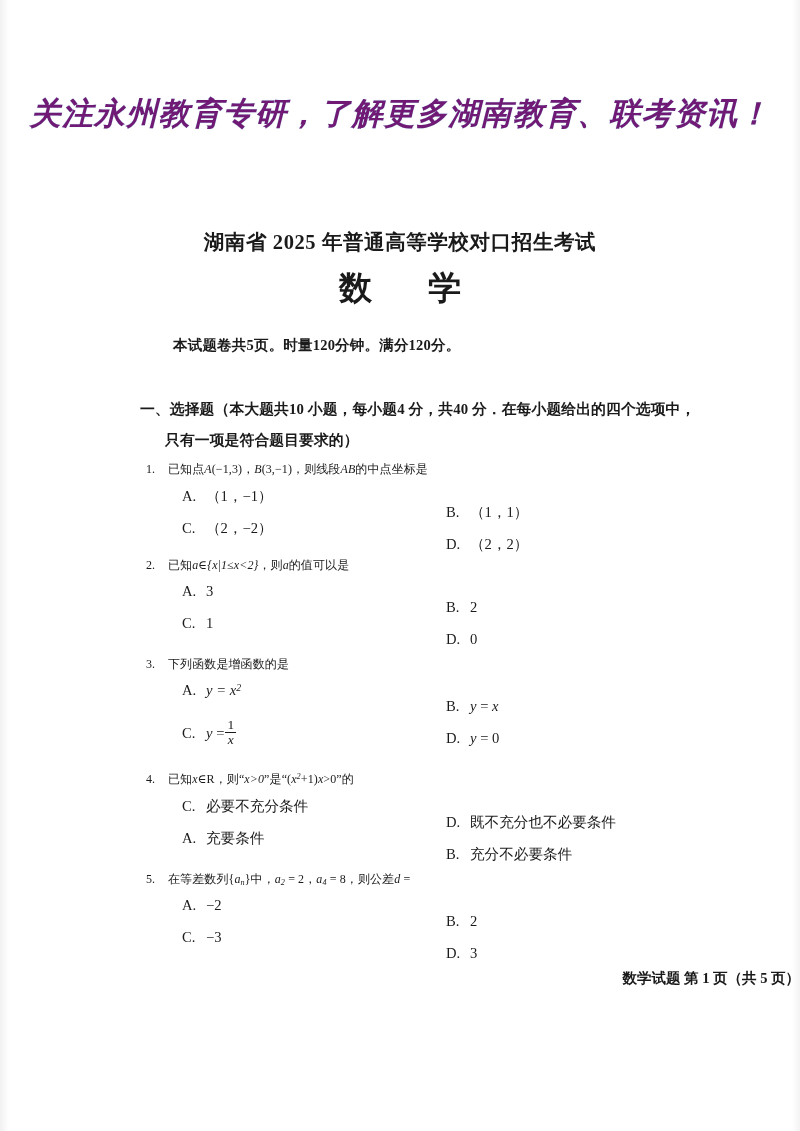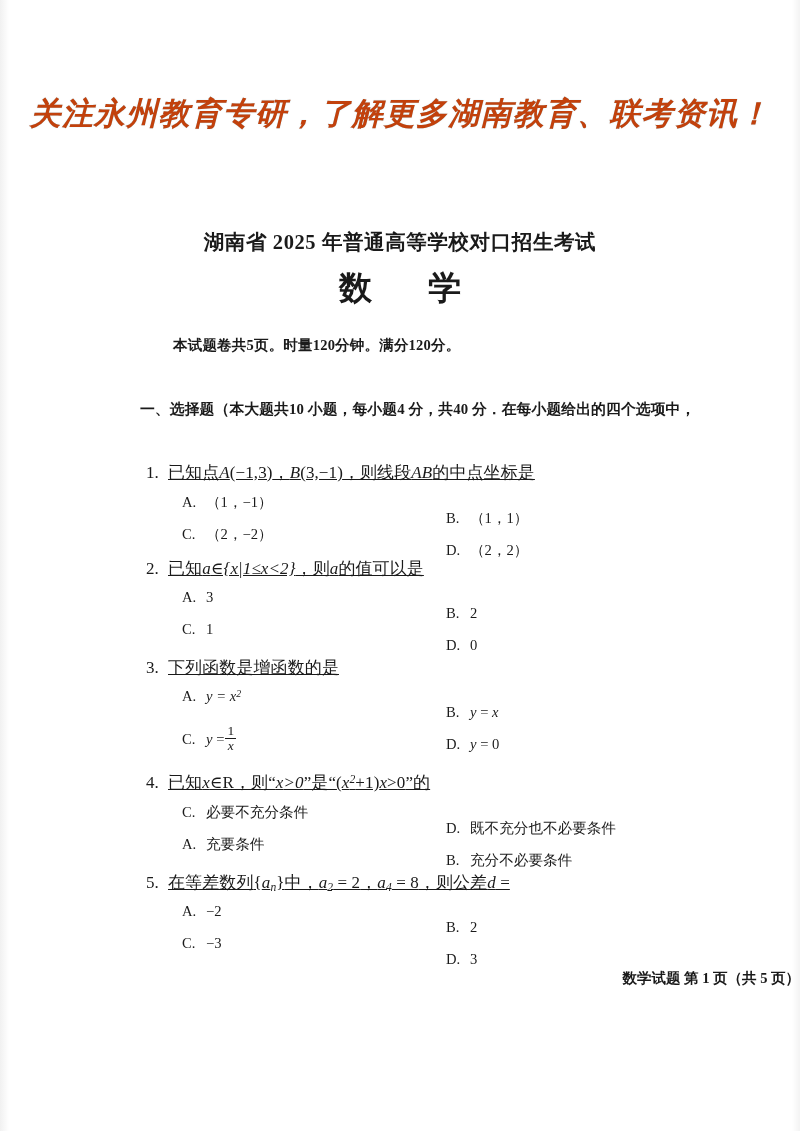--- a/index.html
+++ b/index.html
@@ -36,21 +36,21 @@
     background: linear-gradient(to left, #f3f3f3, #ffffff);
   }
 
   
   .promo-banner {
     position: absolute;
     left: 0;
     top: 93px;
     width: 800px;
     text-align: center;
-    color: #c2410c;
+    color: #701a75;
     font-family: "DejaVu Serif", "Liberation Serif", serif;
     font-weight: 700;
     font-size: 31px;
     letter-spacing: 1.2px;
     font-style: italic;
     white-space: nowrap;
     text-shadow: 0 0 1px rgba(94,197,230,0.55);
   }
 
   
@@ -105,24 +105,23 @@
     padding-left: 25px;
   }
 
   
   .question {
     position: absolute;
     left: 146px;
     width: 600px;
   }
   .q-stem {
-    font-size: 17px;
+    font-size: 12px;
     white-space: nowrap;
     letter-spacing: 0.1px;
-    text-decoration: underline;
   }
   .q-num {
     display: inline-block;
     min-width: 22px;
   }
   .opts {
     position: relative;
     margin-top: 9px;
   }
   .opt-row {
@@ -197,20 +196,21 @@
   <div class="scan-edge-right"></div>
 
   <div class="promo-banner">关注永州教育专研，了解更多湖南教育、联考资讯！</div>
 
   <div class="exam-title">湖南省 2025 年普通高等学校对口招生考试</div>
   <div class="subject-title">数  学</div>
   <div class="exam-info">本试题卷共5页。时量120分钟。满分120分。</div>
 
   <div class="section-heading">
     <span>一、选择题（本大题共10 小题，每小题4 分，共40 分．在每小题给出的四个选项中，</span>
+    <span class="cont">只有一项是符合题目要求的）</span>
   </div>
 
   <div class="question" style="top:461px;">
     <div class="q-stem">
       <span class="q-num">1.</span><span>已知点</span><span class="mi">A</span><span>(−1,3)</span><span>，</span><span class="mi">B</span><span>(3,−1)</span><span>，则线段</span><span class="mi">AB</span><span>的中点坐标是</span>
     </div>
     <div class="opts">
       <div class="opt-row">
         <div class="opt col-a">
           <span class="opt-label">A.</span><span>（1，−1）</span>

